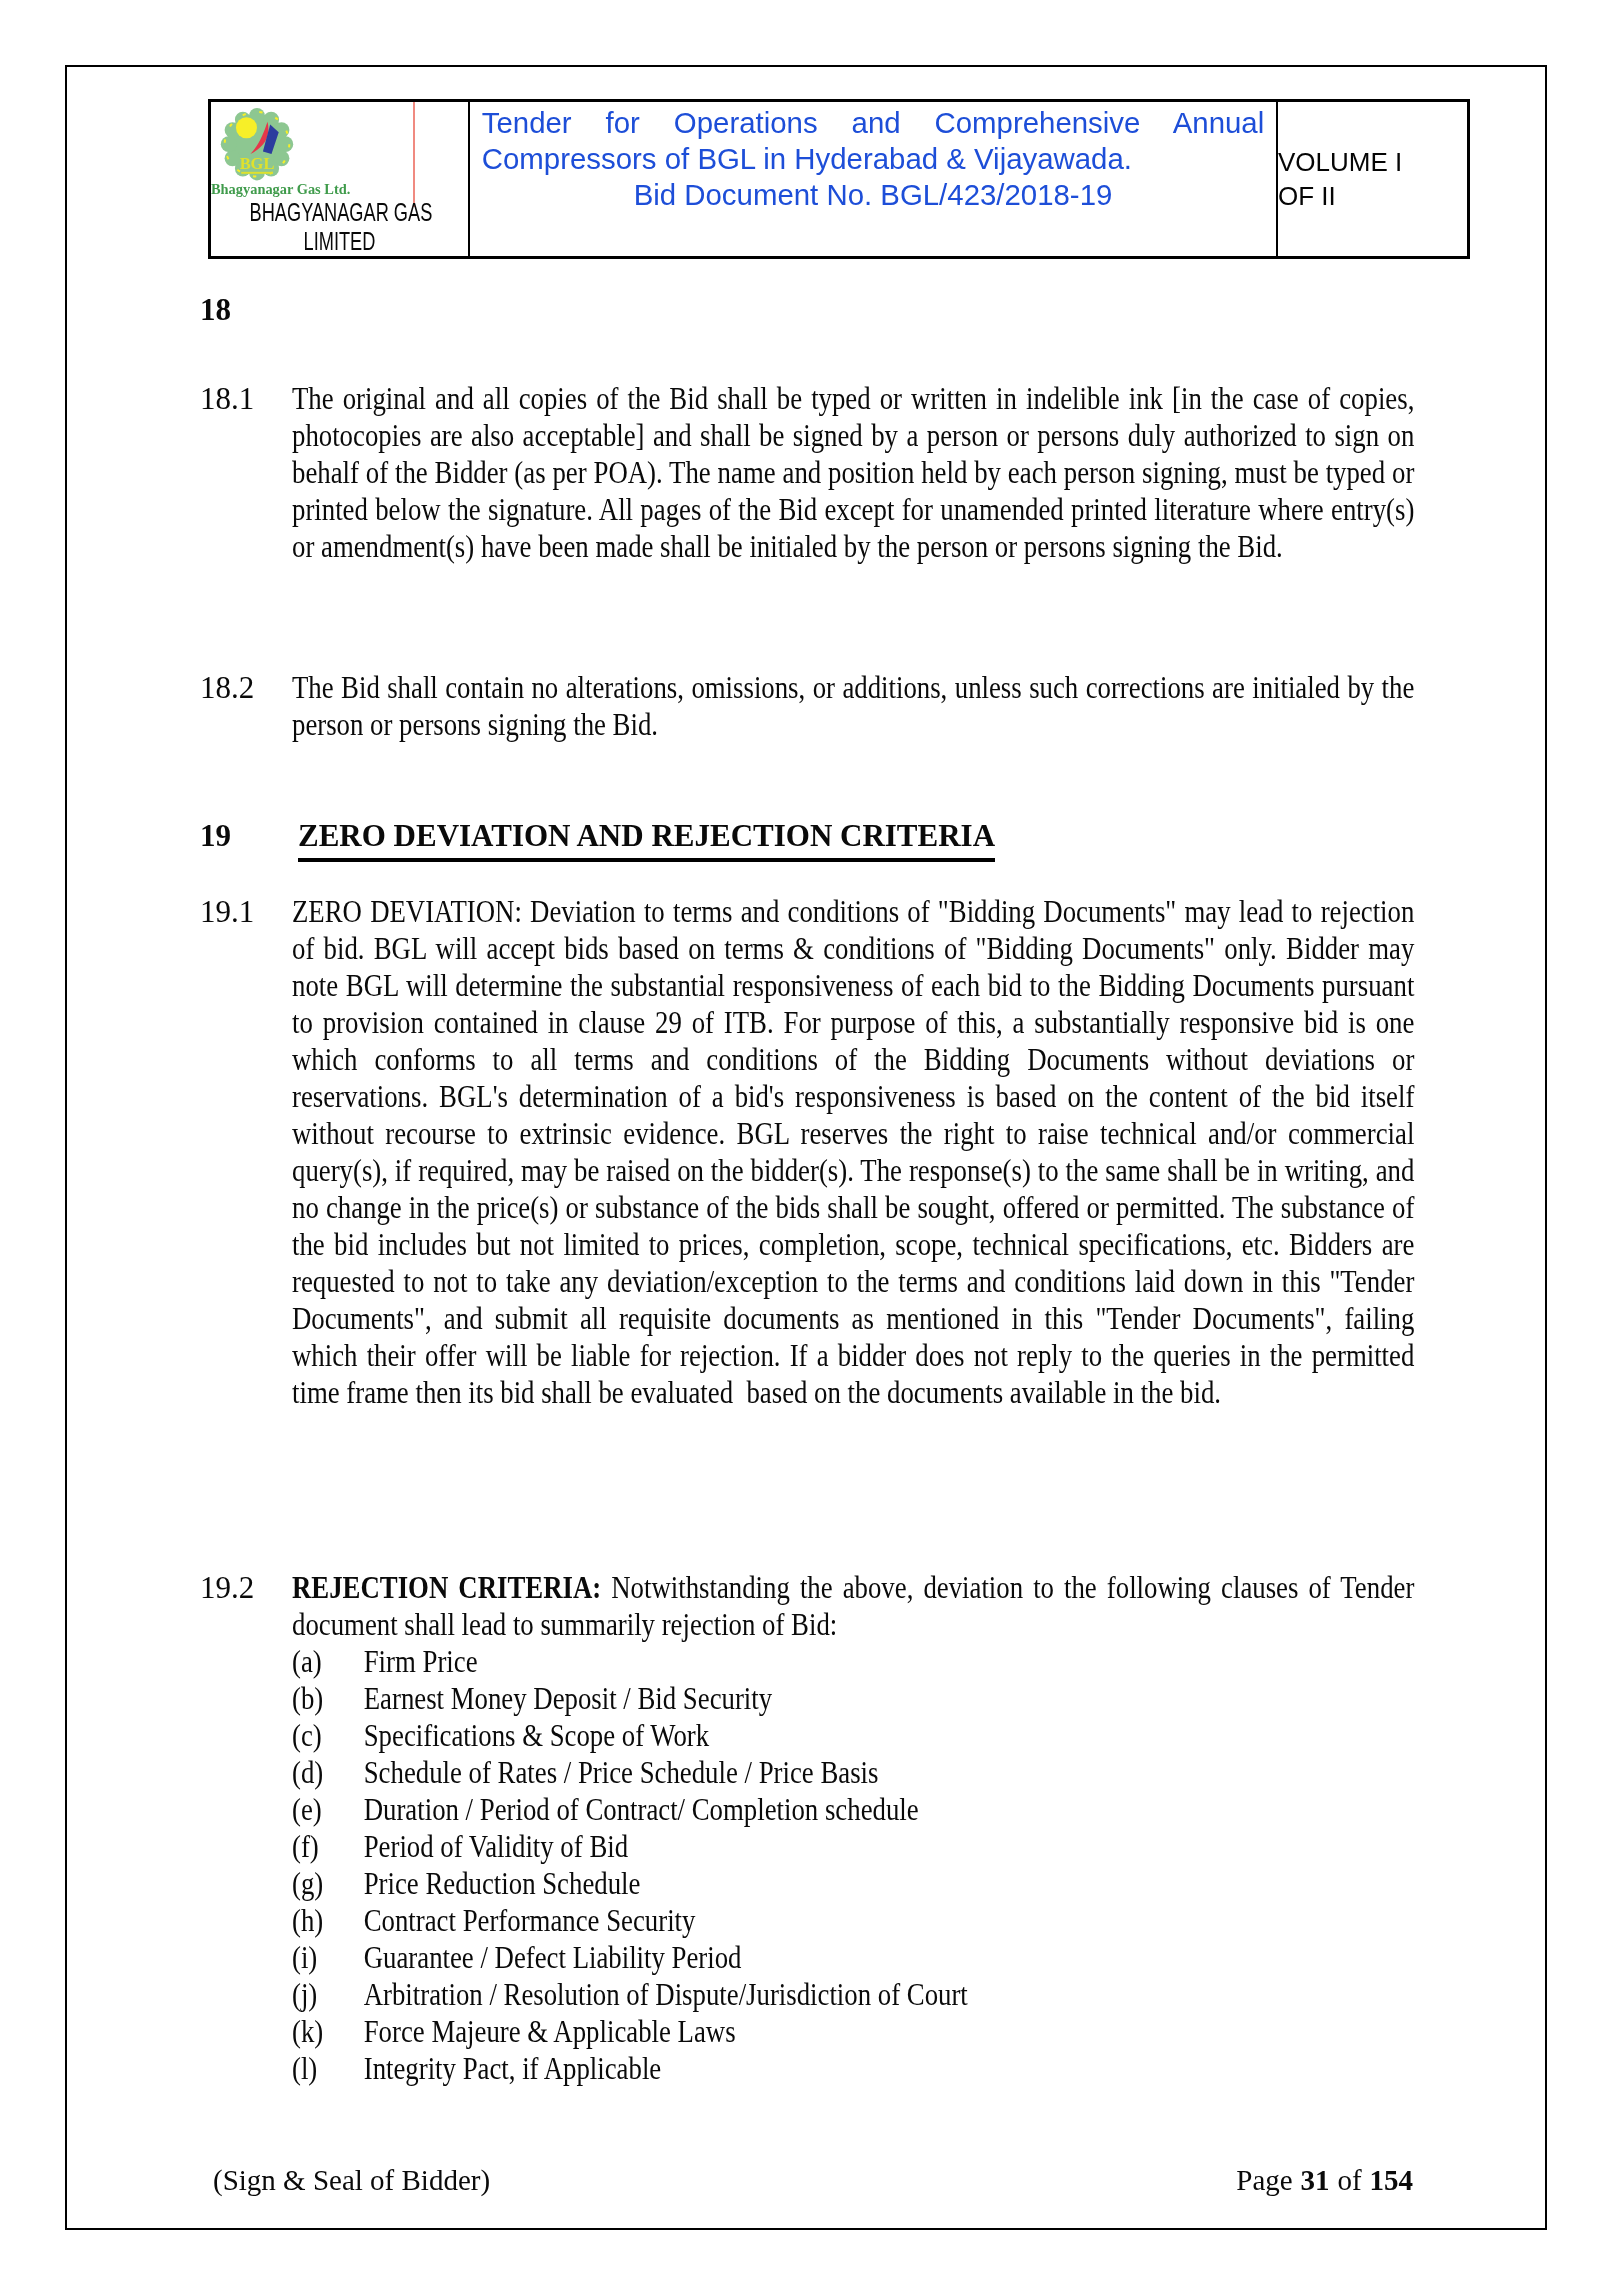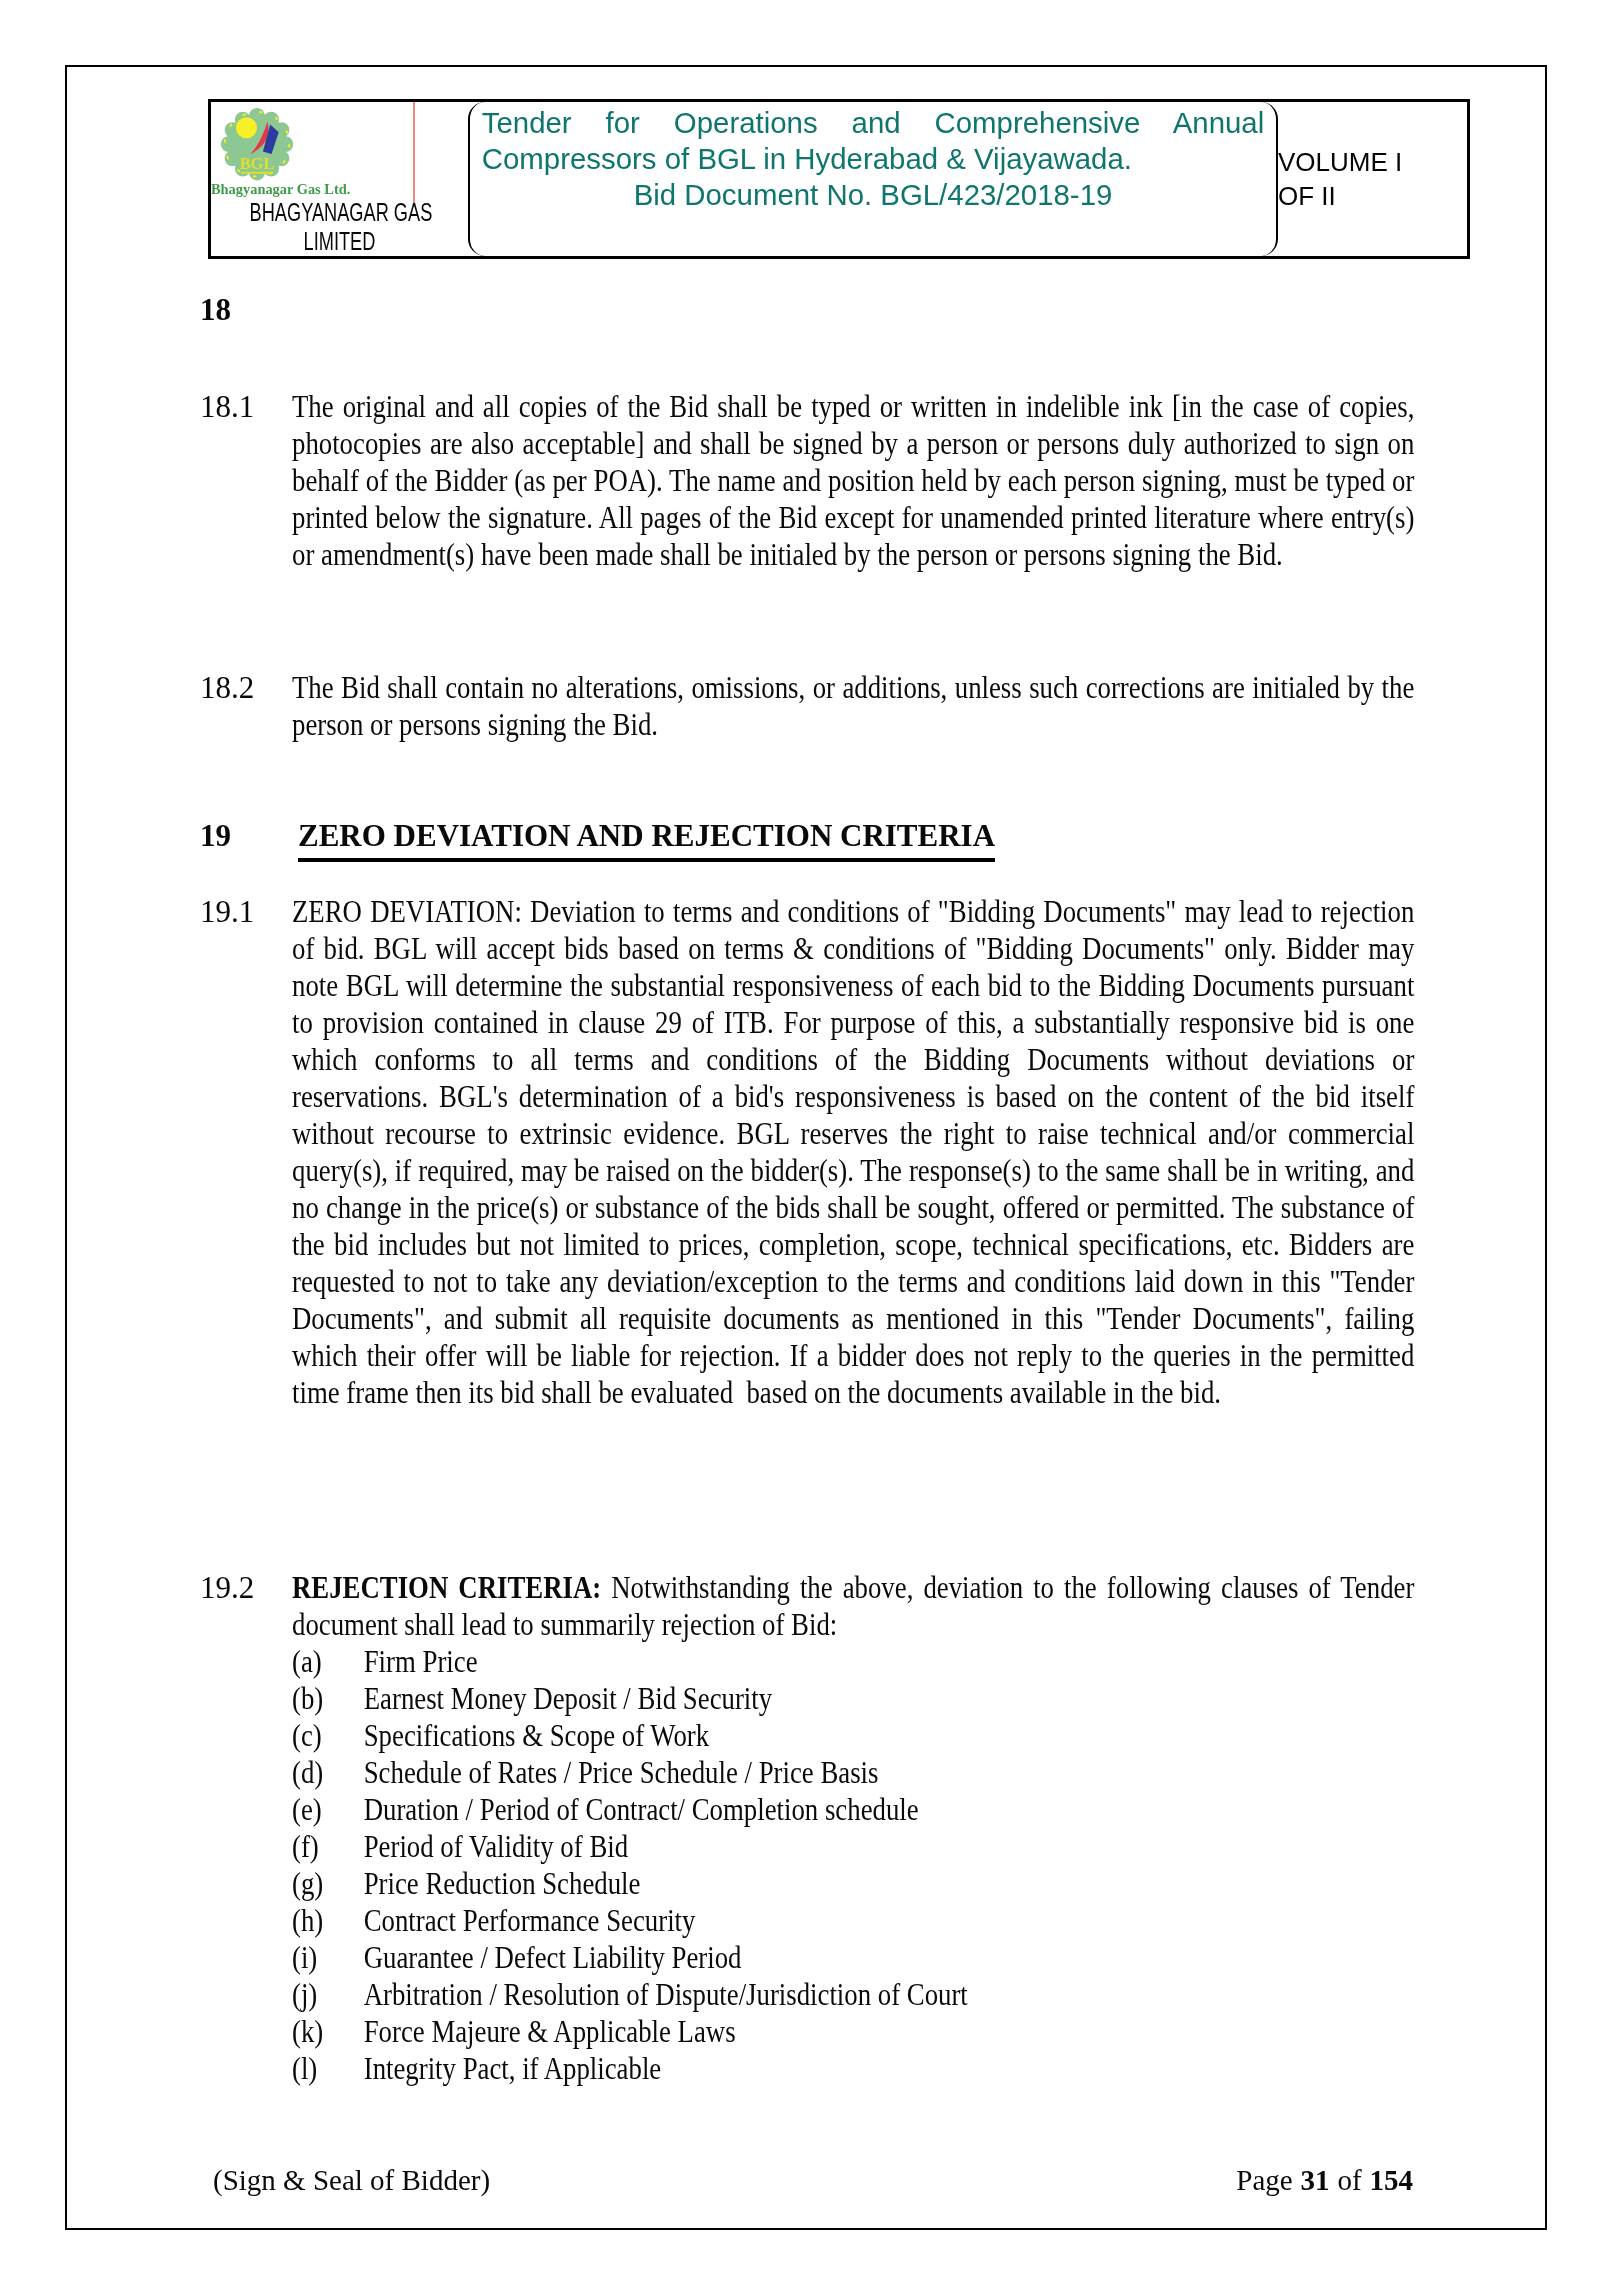--- a/index.html
+++ b/index.html
@@ -13,21 +13,21 @@
   .cell-logo{width:257px;box-sizing:border-box;position:relative;display:flex;
         flex-direction:column;padding-top:3.9px;}
   .accent-line{position:absolute;left:202px;top:0;width:2px;height:105px;background:#f08a80;}
   .logo-caption{font-family:"Liberation Serif",serif;font-weight:bold;font-size:14.4px;
         line-height:15.7px;color:#3f9b4b;margin-top:-2.6px;white-space:nowrap;}
   .company{transform:scaleX(0.70);transform-origin:50% 0;text-align:center;
         font-family:"Liberation Sans",sans-serif;font-size:26px;line-height:29px;
         color:#090909;white-space:nowrap;}
   .cell-title{flex:1;border-left:2.6px solid #000;border-right:2.6px solid #000;
         box-sizing:border-box;padding:3.3px 11.8px 0 11.8px;
-        font-family:"Liberation Sans",sans-serif;font-size:29.4px;line-height:36px;color:#0f766e;border-radius:17px;}
+        font-family:"Liberation Sans",sans-serif;font-size:29.4px;line-height:36px;color:#1d4ed8;}
   .t-just{text-align:justify;text-align-last:justify;}
   .t-left{text-align:left;}
   .t-center{text-align:center;}
   .cell-volume{width:189px;box-sizing:border-box;display:flex;flex-direction:column;
         justify-content:center;align-items:flex-start;font-family:"Liberation Sans",sans-serif;
         font-size:26px;line-height:34px;color:#050505;}
   
   .blk{position:absolute;left:200px;width:1217px;}
   .heading{font-size:31px;font-weight:bold;line-height:37px;white-space:nowrap;}
   .heading .num{position:absolute;left:0;}
@@ -91,21 +91,21 @@
     <div class="cell-volume">
       <div>VOLUME I</div>
       <div>OF II</div>
     </div>
   </div>
 
   <div class="blk heading" style="top:291px;">
     <span class="num">18</span>
   </div>
 
-  <div class="blk para" style="top:388px;">
+  <div class="blk para" style="top:380px;">
     <span class="num">18.1</span>
     <div class="ptxt">The original and all copies of the Bid shall be typed or written in indelible ink [in the case of copies, photocopies are also acceptable] and shall be signed by a person or persons duly authorized to sign on behalf of the Bidder (as per POA). The name and position held by each person signing, must be typed or printed below the signature. All pages of the Bid except for unamended printed literature where entry(s) or amendment(s) have been made shall be initialed by the person or persons signing the Bid.</div>
   </div>
 
   <div class="blk para" style="top:669px;">
     <span class="num">18.2</span>
     <div class="ptxt">The Bid shall contain no alterations, omissions, or additions, unless such corrections are initialed by the person or persons signing the Bid.</div>
   </div>
 
   <div class="blk heading" style="top:817px;">

